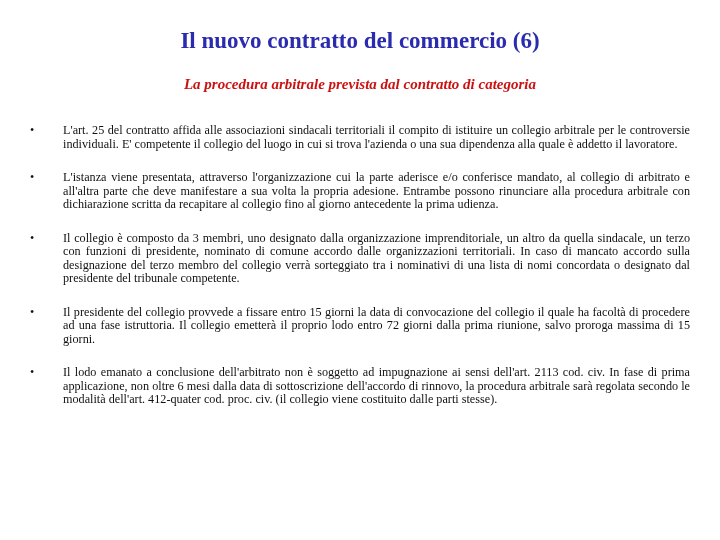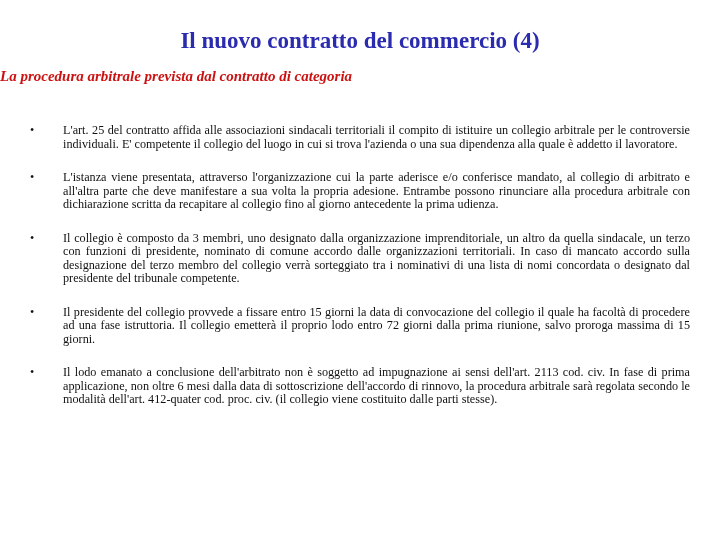--- a/index.html
+++ b/index.html
@@ -21,22 +21,23 @@
       width: 720px;
       text-align: center;
       font-size: 23px;
       font-weight: bold;
       color: #2b2bb0;
       letter-spacing: 0px;
     }
     .slide-subtitle {
       position: absolute;
       left: 0;
-      top: 68px;
+      top: 76px;
       width: 720px;
+      text-align: center;
       font-size: 15px;
       font-weight: bold;
       font-style: italic;
       color: #cc1111;
     }
     .bullets {
       position: absolute;
       left: 30px;
       top: 124px;
       width: 660px;
@@ -59,21 +60,21 @@
       font-size: 12px;
     }
     .bullet-item.b1 { margin-bottom: 20px; }
     .bullet-item.b2 { margin-bottom: 20px; }
     .bullet-item.b3 { margin-bottom: 20px; }
     .bullet-item.b4 { margin-bottom: 20px; }
   </style>
 </head>
 <body>
 
-<div class="slide-title">Il nuovo contratto del commercio (4)</div>
+<div class="slide-title">Il nuovo contratto del commercio (6)</div>
 <div class="slide-subtitle">La procedura arbitrale prevista dal contratto di categoria</div>
 
 <ul class="bullets">
   <li class="bullet-item b1">
     <span class="dot">•</span>
     <span>L'art. 25 del contratto affida alle associazioni sindacali territoriali il compito di istituire un collegio arbitrale per le controversie individuali. E' competente il collegio del luogo in cui si trova l'azienda o una sua dipendenza alla quale è addetto il lavoratore.</span>
   </li>
   <li class="bullet-item b2">
     <span class="dot">•</span>
     <span>L'istanza viene presentata, attraverso l'organizzazione cui la parte aderisce e/o conferisce mandato, al collegio di arbitrato e all'altra parte che deve manifestare a sua volta la propria adesione. Entrambe possono rinunciare alla procedura arbitrale con dichiarazione scritta da recapitare al collegio fino al giorno antecedente la prima udienza.</span>

